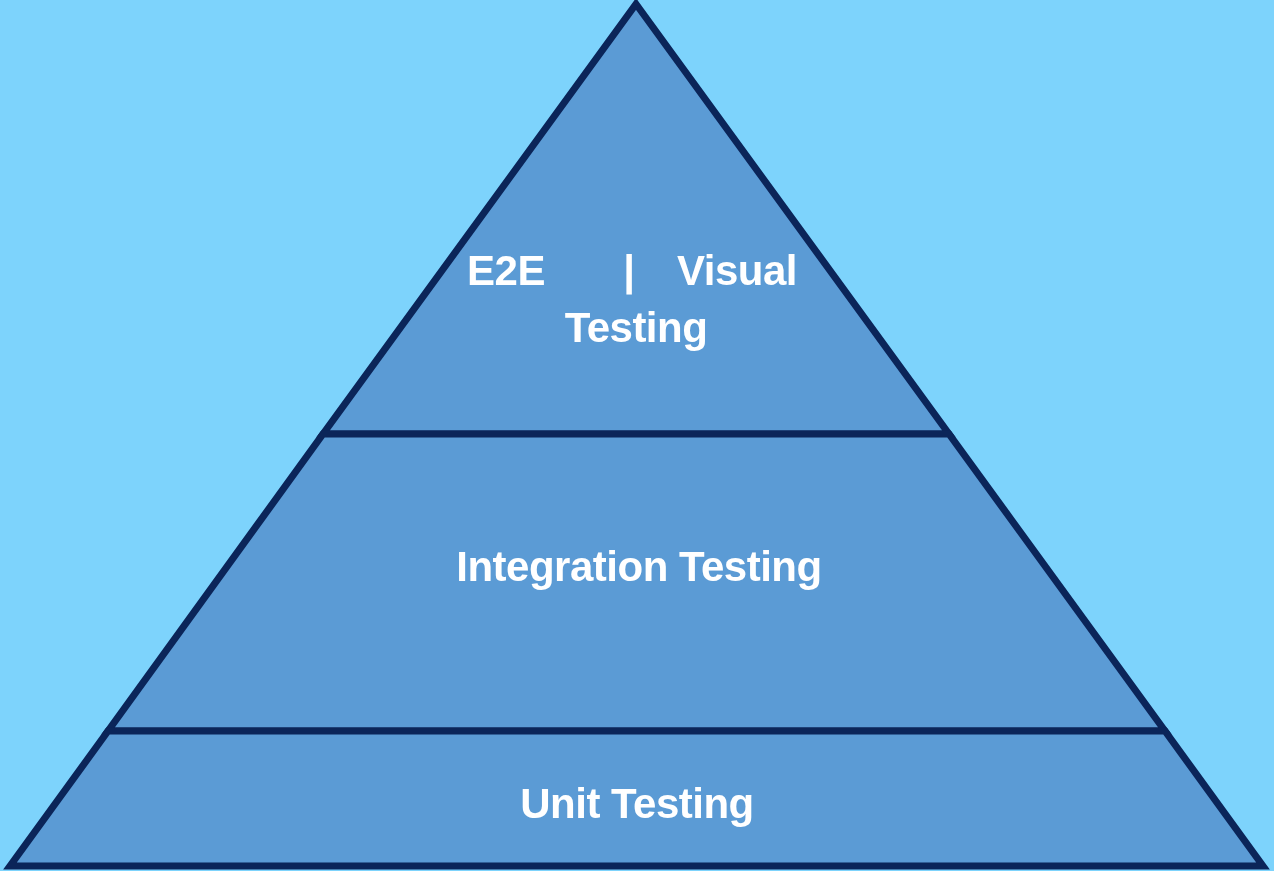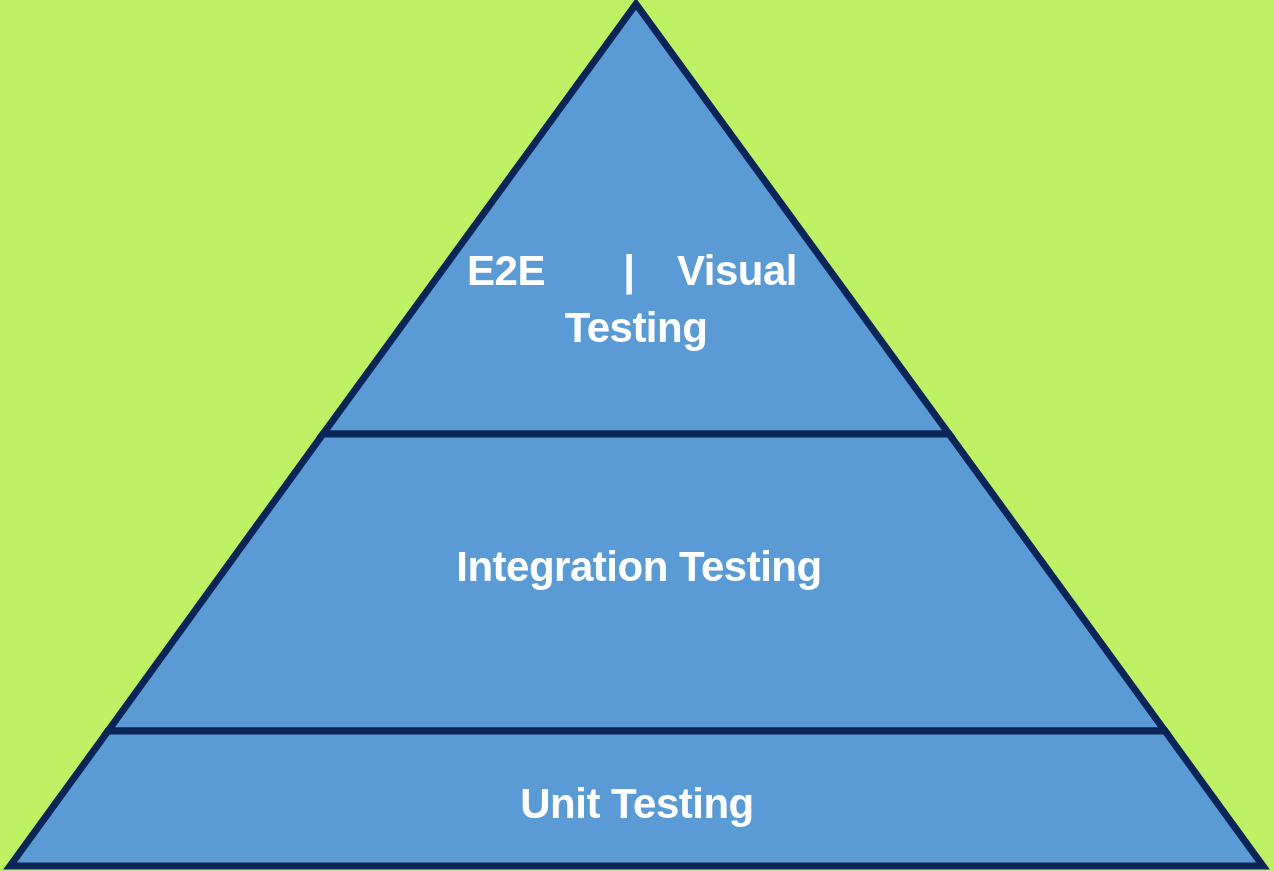--- a/index.html
+++ b/index.html
@@ -4,21 +4,21 @@
 <style>
   html, body {
     margin: 0;
     padding: 0;
     background: #000000;
   }
   .stage {
     position: relative;
     width: 1274px;
     height: 871px;
-    background: #bef264;
+    background: #7dd3fc;
     overflow: hidden;
   }
   svg.pyramid-svg {
     display: block;
     width: 1274px;
     height: 871px;
   }
   .lvl-shape {
     stroke-width: 7;
     stroke-linejoin: miter;

